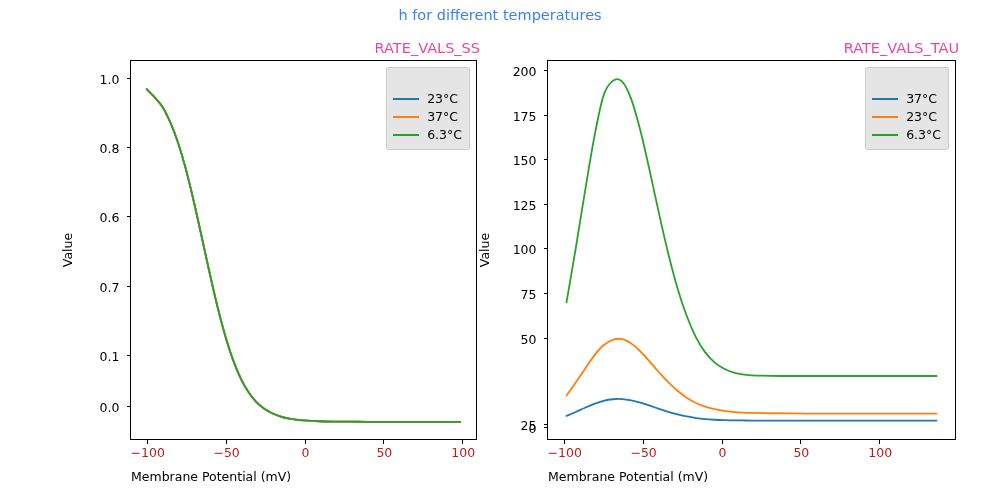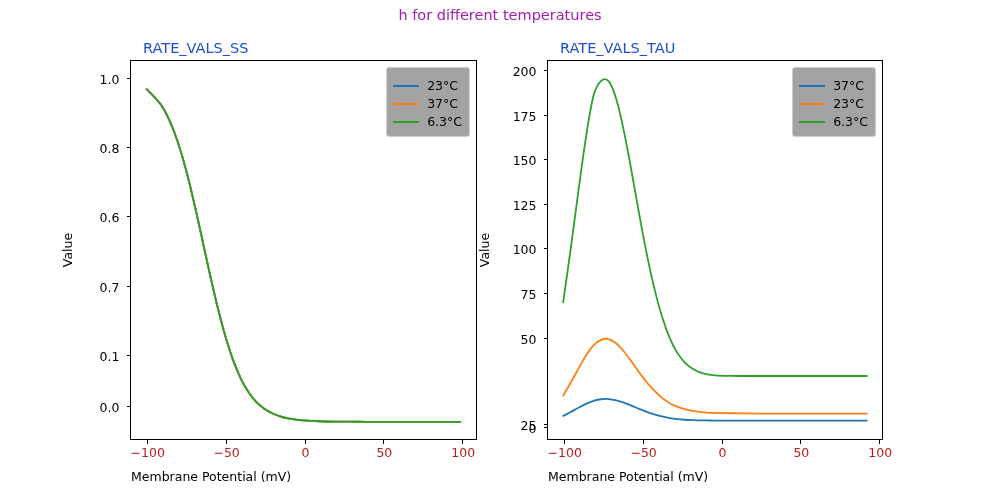--- a/index.html
+++ b/index.html
@@ -17,37 +17,37 @@
     background: #ffffff;
     overflow: hidden;
   }
   .suptitle {
     position: absolute;
     top: 6px;
     left: 0;
     width: 1000px;
     text-align: center;
     font-size: 14.5px;
-    color: #a21caf;
+    color: #3b82f6;
     line-height: 18px;
   }
   .axes {
     position: absolute;
     box-sizing: border-box;
     border: 1.1px solid #000000;
     background: transparent;
   }
   .axes-title {
     position: absolute;
-    left: 12px;
+    left: 4px;
     width: 100%;
     top: -22px;
-    text-align: left;
+    text-align: right;
     font-size: 14.5px;
-    color: #1d4ed8;
+    color: #ec4899;
     line-height: 18px;
   }
   .plot-svg {
     position: absolute;
     left: 0;
     top: 0;
     width: 100%;
     height: 100%;
     display: block;
     overflow: visible;
@@ -104,24 +104,24 @@
     font-size: 12.5px;
     color: #000000;
     white-space: nowrap;
     line-height: 15px;
     transform-origin: 50% 50%;
   }
   
   .legend {
     position: absolute;
     box-sizing: border-box;
-    background: #a3a3a3;
+    background: #e5e5e5;
     border: 0.9px solid #cccccc;
     border-radius: 3px;
-    padding: 9px 7px 5px 6px;
+    padding: 22px 7px 5px 6px;
   }
   .legend-row {
     display: flex;
     align-items: center;
     height: 18px;
   }
   .legend-swatch {
     width: 26px;
     height: 0;
     border-top: 2.1px solid #000;
@@ -201,21 +201,21 @@
           <span class="legend-swatch" style="border-top-color: rgb(255, 127, 14);"></span>
           <span class="legend-label">37°C</span>
         </div>
         <div class="legend-row">
           <span class="legend-swatch" style="border-top-color: rgb(44, 160, 44);"></span>
           <span class="legend-label">6.3°C</span>
         </div>
       </div>
   </div>
 
-  <div class="axes" id="axes-right" style="left:547px; top:60px; width:336px; height:380px;">
+  <div class="axes" id="axes-right" style="left:547px; top:60px; width:409px; height:380px;">
 
     <div class="axes-title">RATE_VALS_TAU</div>
 
     <svg class="plot-svg" id="svg-right" viewBox="0 0 347 380" preserveAspectRatio="none">
         <path d="M 15.77 356.81 C 17.09 356.15, 21.03 354.25, 23.66 352.88 C 26.29 351.51, 28.92 349.97, 31.55 348.60 C 34.17 347.23, 36.80 345.84, 39.43 344.68 C 42.06 343.52, 44.69 342.42, 47.32 341.64 C 49.95 340.87, 52.58 340.33, 55.20 340.04 C 57.83 339.74, 60.46 339.68, 63.09 339.86 C 65.72 340.04, 68.35 340.51, 70.98 341.11 C 73.61 341.70, 76.23 342.54, 78.86 343.43 C 81.49 344.32, 84.12 345.42, 86.75 346.46 C 89.38 347.50, 92.01 348.63, 94.64 349.67 C 97.27 350.71, 99.89 351.78, 102.52 352.70 C 105.15 353.63, 107.78 354.43, 110.41 355.20 C 113.04 355.97, 115.67 356.72, 118.30 357.34 C 120.92 357.97, 123.55 358.50, 126.18 358.95 C 128.81 359.39, 131.44 359.74, 134.07 360.02 C 136.70 360.30, 139.33 360.47, 141.95 360.64 C 144.58 360.82, 147.21 360.95, 149.84 361.05 C 152.47 361.16, 155.10 361.21, 157.73 361.27 C 160.36 361.32, 162.98 361.35, 165.61 361.37 C 168.24 361.40, 169.56 361.41, 173.50 361.43 C 177.44 361.44, 184.02 361.45, 189.27 361.46 C 194.53 361.47, 199.79 361.48, 205.05 361.48 C 210.30 361.48, 215.56 361.48, 220.82 361.48 C 226.08 361.48, 231.33 361.48, 236.59 361.48 C 241.85 361.48, 247.11 361.48, 252.36 361.48 C 257.62 361.48, 262.88 361.48, 268.14 361.48 C 273.39 361.48, 278.65 361.48, 283.91 361.48 C 289.17 361.48, 294.42 361.48, 299.68 361.48 C 304.94 361.48, 310.20 361.48, 315.45 361.48 C 320.71 361.48, 328.60 361.48, 331.23 361.48" fill="none" stroke="#1f77b4" stroke-width="1.8" stroke-linecap="round" stroke-linejoin="round" vector-effect="non-scaling-stroke"></path>
         <path d="M 15.77 336.29 C 17.09 334.12, 21.03 327.73, 23.66 323.27 C 26.29 318.81, 28.92 314.05, 31.55 309.53 C 34.17 305.01, 36.80 300.10, 39.43 296.15 C 42.06 292.20, 44.69 288.45, 47.32 285.80 C 49.95 283.16, 52.58 281.31, 55.20 280.27 C 57.83 279.23, 60.46 278.93, 63.09 279.56 C 65.72 280.18, 68.35 281.94, 70.98 284.02 C 73.61 286.10, 76.23 289.01, 78.86 292.05 C 81.49 295.08, 84.12 298.74, 86.75 302.22 C 89.38 305.69, 92.01 309.47, 94.64 312.92 C 97.27 316.37, 99.89 319.82, 102.52 322.91 C 105.15 326.00, 107.78 328.89, 110.41 331.47 C 113.04 334.06, 115.67 336.38, 118.30 338.43 C 120.92 340.48, 123.55 342.27, 126.18 343.78 C 128.81 345.30, 131.44 346.49, 134.07 347.53 C 136.70 348.57, 139.33 349.34, 141.95 350.03 C 144.58 350.71, 147.21 351.19, 149.84 351.63 C 152.47 352.08, 155.10 352.41, 157.73 352.70 C 160.36 353.00, 162.98 353.24, 165.61 353.42 C 168.24 353.60, 169.56 353.66, 173.50 353.77 C 177.44 353.89, 184.02 354.04, 189.27 354.13 C 194.53 354.22, 199.79 354.27, 205.05 354.31 C 210.30 354.35, 215.56 354.38, 220.82 354.40 C 226.08 354.42, 231.33 354.44, 236.59 354.45 C 241.85 354.47, 247.11 354.48, 252.36 354.49 C 257.62 354.49, 262.88 354.49, 268.14 354.49 C 273.39 354.49, 278.65 354.49, 283.91 354.49 C 289.17 354.49, 294.42 354.49, 299.68 354.49 C 304.94 354.49, 310.20 354.49, 315.45 354.49 C 320.71 354.49, 328.60 354.49, 331.23 354.49" fill="none" stroke="#ff7f0e" stroke-width="1.8" stroke-linecap="round" stroke-linejoin="round" vector-effect="non-scaling-stroke"></path>
         <path d="M 15.77 242.63 C 17.09 233.56, 21.03 206.80, 23.66 188.22 C 26.29 169.63, 28.92 149.71, 31.55 131.13 C 34.17 112.54, 36.80 92.77, 39.43 76.71 C 42.06 60.66, 44.69 44.24, 47.32 34.79 C 49.95 25.33, 52.58 22.36, 55.20 19.98 C 57.83 17.60, 60.46 17.45, 63.09 20.52 C 65.72 23.58, 68.35 30.03, 70.98 38.36 C 73.61 46.68, 76.23 58.43, 78.86 70.47 C 81.49 82.51, 84.12 96.78, 86.75 110.61 C 89.38 124.44, 92.01 139.60, 94.64 153.43 C 97.27 167.25, 99.89 181.08, 102.52 193.57 C 105.15 206.06, 107.78 217.89, 110.41 228.36 C 113.04 238.82, 115.67 248.13, 118.30 256.37 C 120.92 264.60, 123.55 271.68, 126.18 277.77 C 128.81 283.87, 131.44 288.75, 134.07 292.94 C 136.70 297.13, 139.33 300.22, 141.95 302.93 C 144.58 305.64, 147.21 307.48, 149.84 309.17 C 152.47 310.87, 155.10 312.12, 157.73 313.10 C 160.36 314.08, 162.98 314.59, 165.61 315.06 C 168.24 315.54, 169.56 315.72, 173.50 315.95 C 177.44 316.19, 184.02 316.37, 189.27 316.49 C 194.53 316.61, 199.79 316.64, 205.05 316.67 C 210.30 316.70, 215.56 316.67, 220.82 316.67 C 226.08 316.67, 231.33 316.67, 236.59 316.67 C 241.85 316.67, 247.11 316.67, 252.36 316.67 C 257.62 316.67, 262.88 316.67, 268.14 316.67 C 273.39 316.67, 278.65 316.67, 283.91 316.67 C 289.17 316.67, 294.42 316.67, 299.68 316.67 C 304.94 316.67, 310.20 316.67, 315.45 316.67 C 320.71 316.67, 328.60 316.67, 331.23 316.67" fill="none" stroke="#2ca02c" stroke-width="1.8" stroke-linecap="round" stroke-linejoin="round" vector-effect="non-scaling-stroke"></path>
       </svg>
 
     <div class="ylabel" id="ylabel-right" style="left: -64px; transform: translateY(-50%) rotate(-90deg); margin-left: -17px;">Value</div>

